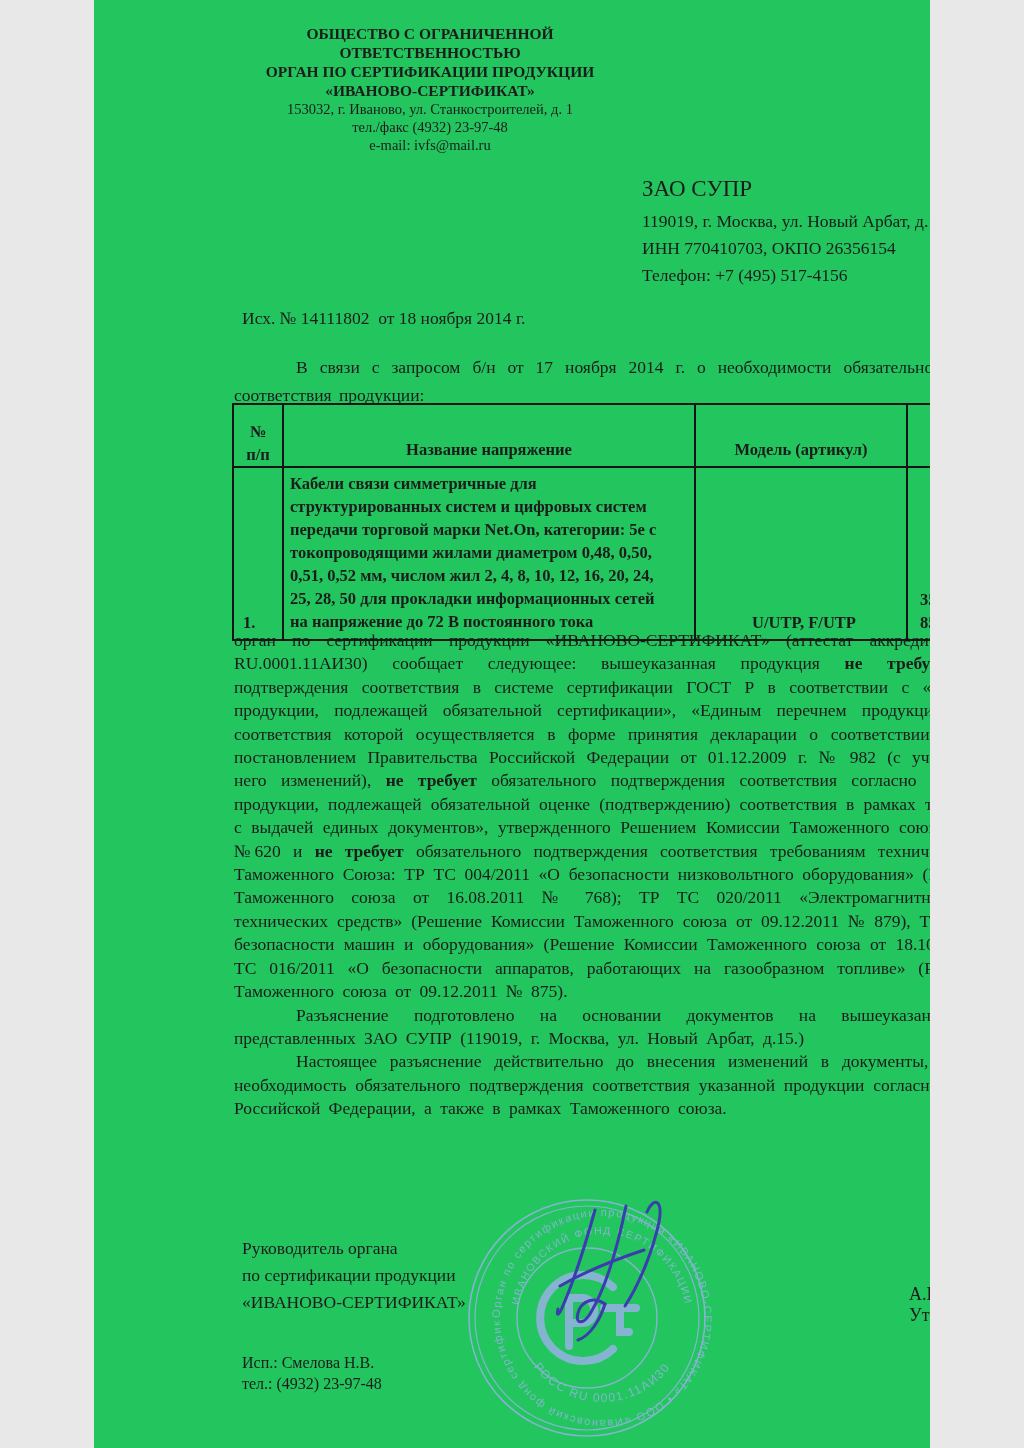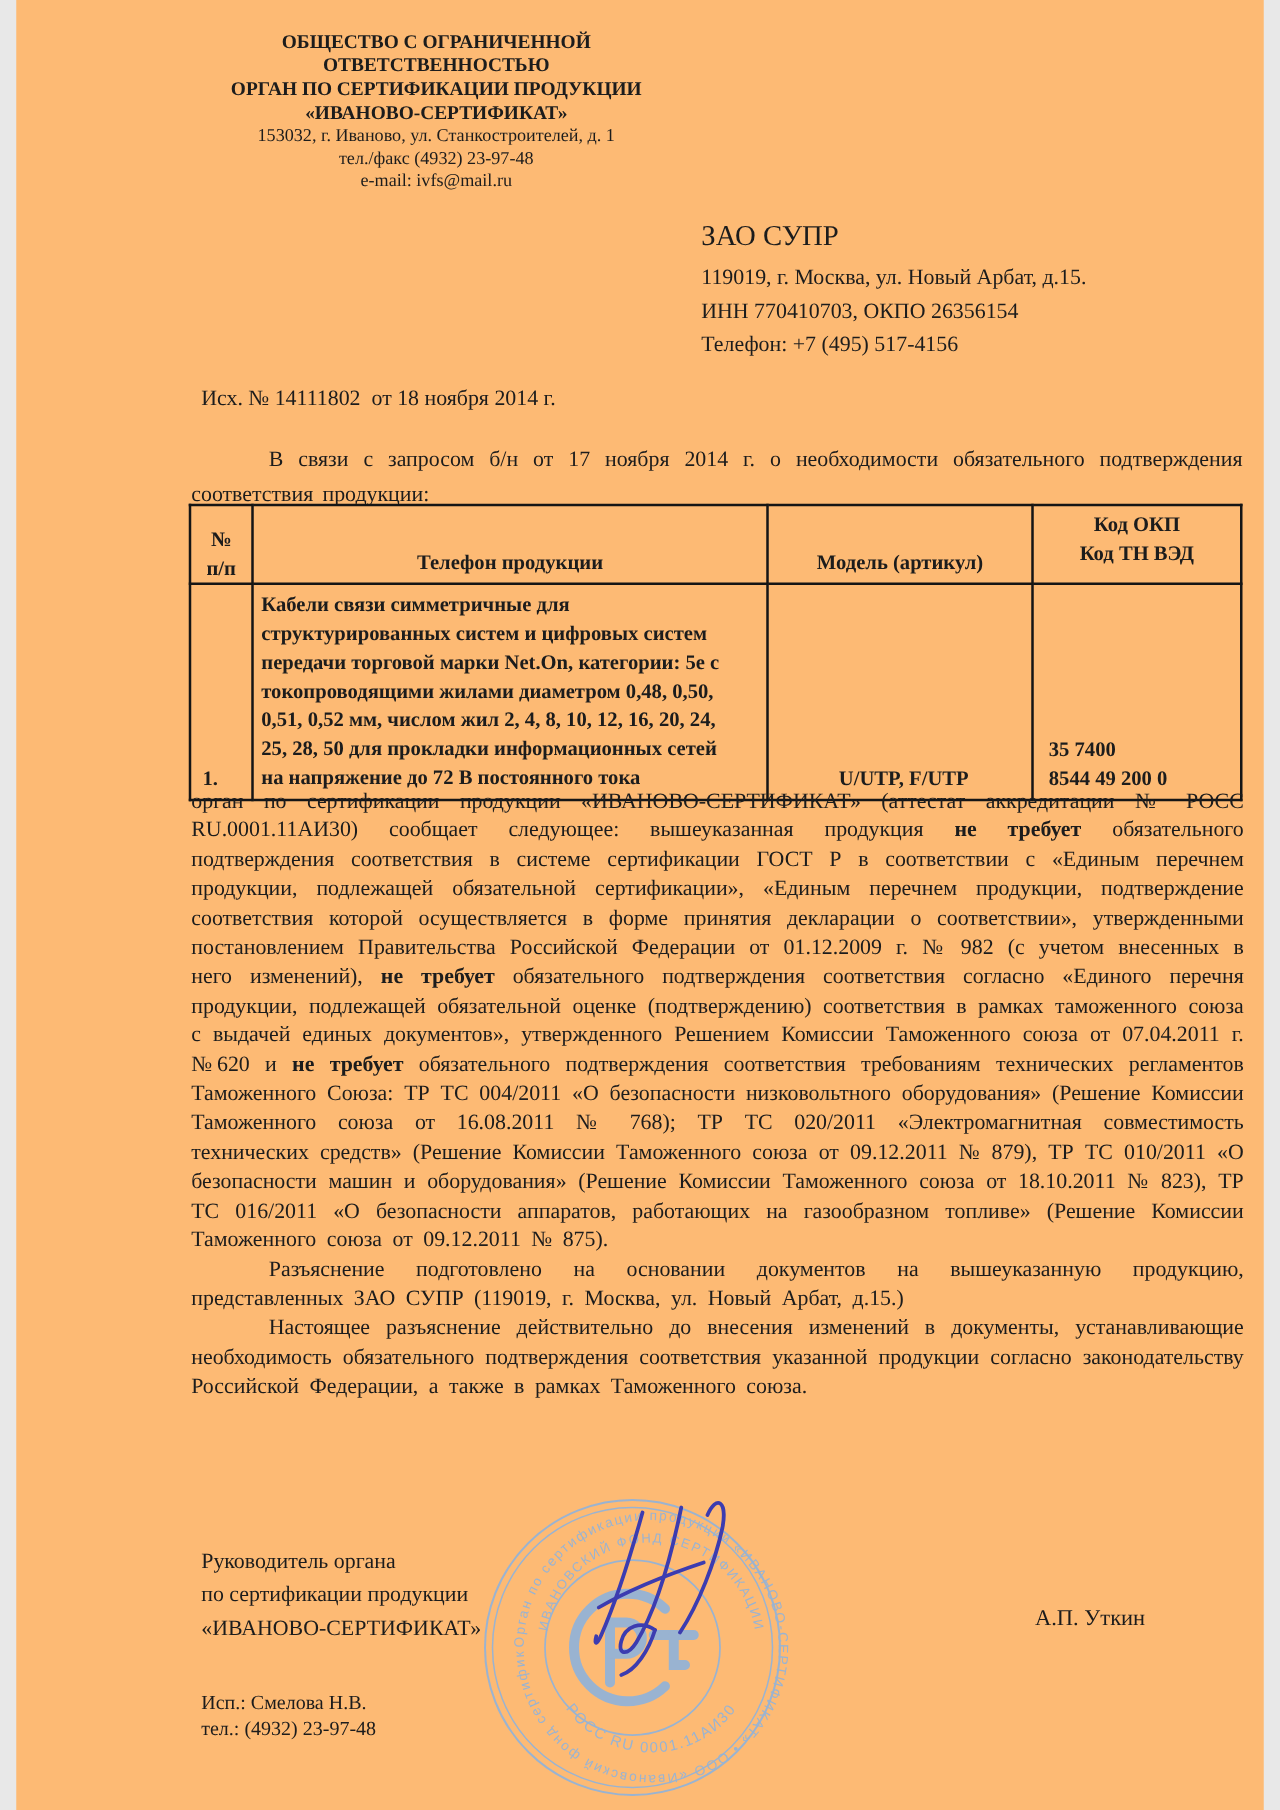--- a/index.html
+++ b/index.html
@@ -1,17 +1,17 @@
 <!DOCTYPE html>
 <html lang="ru"><head>
 <meta charset="utf-8">
 <style>
   html,body{margin:0;padding:0;background:#e8e8e8;}
   .page{
-    position:relative; width:998px; height:1448px; background:#fdba74;
+    position:relative; width:836px; height:1448px; background:#22c55e;
     font-family:"Liberation Serif", serif; color:#1c1c1c; overflow:hidden;
     margin:0 auto;
   }
   .abs{position:absolute;}
   
   .sender{left:110px; top:24px; width:452px; text-align:center;}
   .sender .org-line{font-weight:bold; font-size:15.5px; line-height:19px;}
   .sender .addr-line{font-size:14.5px; line-height:18px;}
   
   .recipient{left:548px; top:176px; width:430px;}
@@ -82,21 +82,21 @@
     </colgroup>
     <tbody>
         <tr style="height:52px;">
       <td class="th-center">
         <div class="cell-pad" style="padding-bottom:0;">
               <div>№</div>
         <div>п/п</div>
             </div>
       </td>
       <td class="th-center">
-        <div class="cell-pad">Телефон продукции</div>
+        <div class="cell-pad">Название напряжение</div>
       </td>
       <td class="th-center">
         <div class="cell-pad">Модель (артикул)</div>
       </td>
       <td class="th-center">
         <div class="cell-pad" style="padding-bottom:12px;">
               <div>Код ОКП</div>
         <div>Код ТН ВЭД</div>
             </div>
       </td>

